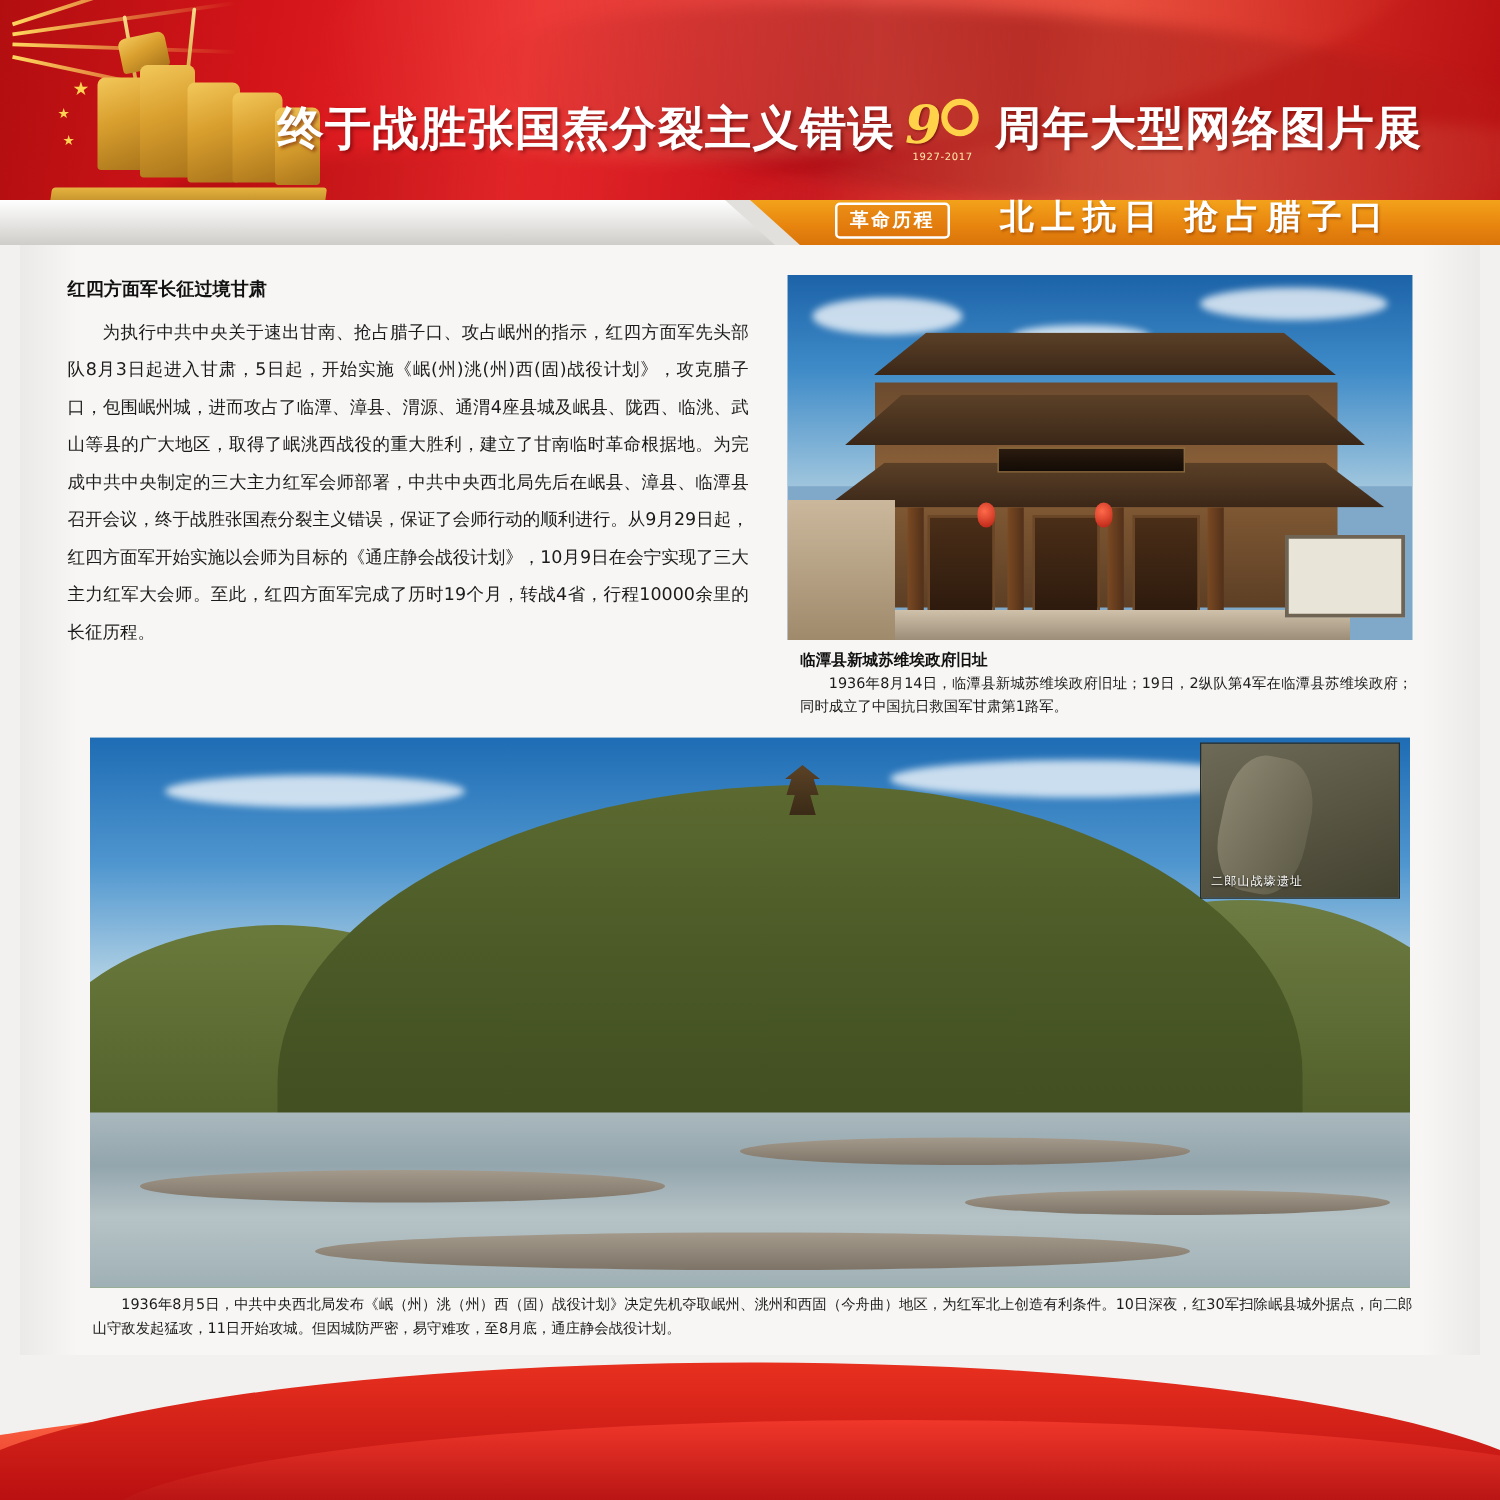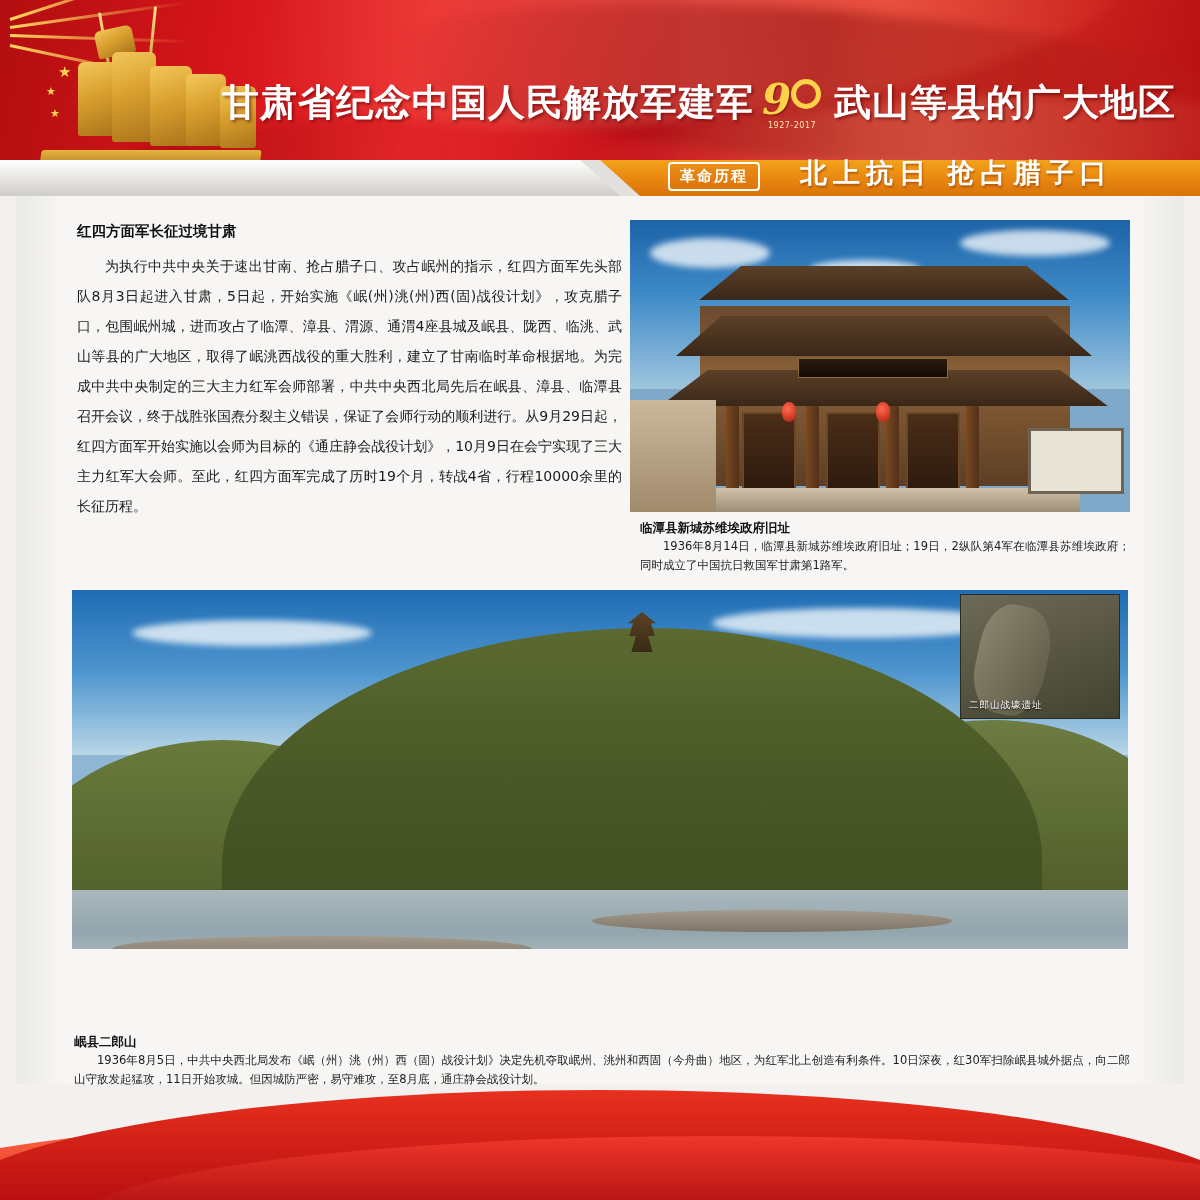--- a/index.html
+++ b/index.html
@@ -216,21 +216,21 @@
     position: absolute;
     left: 0; top: 0; right: 0; bottom: 0;
     background:
       linear-gradient(90deg, rgba(0,0,0,.05), rgba(0,0,0,0) 4%, rgba(0,0,0,0) 96%, rgba(0,0,0,.05));
     pointer-events: none;
   }
 
   
   #article {
     position: absolute;
-    left: 61px; top: 26px;
+    left: 38px; top: 26px;
     width: 545px;
   }
   #article h2 {
     margin: 0 0 10px 0;
     font-size: 14.5px;
     font-weight: bold;
     color: #111;
     font-family: "DejaVu Sans", "Liberation Sans", sans-serif;
   }
   #article p {
@@ -349,21 +349,21 @@
   #caption-temple {
     position: absolute;
     left: 624px; top: 324px;
     width: 490px;
   }
 
   
   #photo-mountain {
     position: absolute;
     left: 56px; top: 394px;
-    width: 1056px; height: 359px;
+    width: 1056px; height: 440px;
     overflow: hidden;
     background: #8fb6d4;
     text-align: right;
   }
   #pm-sky {
     position: absolute; left: 0; top: 0; width: 100%; height: 46%;
     background: linear-gradient(180deg,#1e6cb4 0%, #4f96cf 50%, #b9d6e6 100%);
   }
   #pm-hill {
     position: absolute;
@@ -503,27 +503,27 @@
       <div class="statue" style="left:96px; top:28px; width:38px; height:28px; transform:rotate(-12deg);"></div>
       <div class="statue" style="left:78px; top:62px; width:40px; height:74px;"></div>
       <div class="statue" style="left:112px; top:52px; width:44px; height:90px;"></div>
       <div class="statue" style="left:150px; top:66px; width:42px; height:80px;"></div>
       <div class="statue" style="left:186px; top:74px; width:40px; height:72px;"></div>
       <div class="statue" style="left:220px; top:86px; width:36px; height:62px;"></div>
       <div class="base"></div>
     </div>
 
     <div id="banner-title">
-      <span class="t-main">甘肃省纪念中国人民解放军建军</span>
+      <span class="t-main">终于战胜张国焘分裂主义错误</span>
       <span id="emblem90">
         <span class="nine">9</span>
         <span class="zero"></span>
         <span class="years">1927-2017</span>
       </span>
-      <span class="t-main">武山等县的广大地区</span>
+      <span class="t-main">周年大型网络图片展</span>
     </div>
 
     <div id="subbar">
       <div class="cut"></div>
       <div class="cut2"></div>
     </div>
     <div id="tag-revolution">革命历程</div>
     <div id="tag-theme">北上抗日  抢占腊子口</div>
   </div>
 
@@ -594,21 +594,20 @@
         <div class="sandbar" style="left:700px; top:62px; width:340px; height:20px;"></div>
       </div>
 
       <div id="pm-inset">
         <div class="trench"></div>
         <div class="label">二郎山战壕遗址</div>
       </div>
     </div>
 
     <div id="caption-mountain">
-      <div class="caption-title">岷县二郎山</div>
       <div class="caption-body">1936年8月5日，中共中央西北局发布《岷（州）洮（州）西（固）战役计划》决定先机夺取岷州、洮州和西固（今舟曲）地区，为红军北上创造有利条件。10日深夜，红30军扫除岷县城外据点，向二郎山守敌发起猛攻，11日开始攻城。但因城防严密，易守难攻，至8月底，通庄静会战役计划。</div>
     </div>
   </div>
 
   <div id="footer">
     <div class="wave w3"></div>
     <div class="wave w2"></div>
     <div class="wave w1"></div>
     <div class="wave w4"></div>
   </div>

